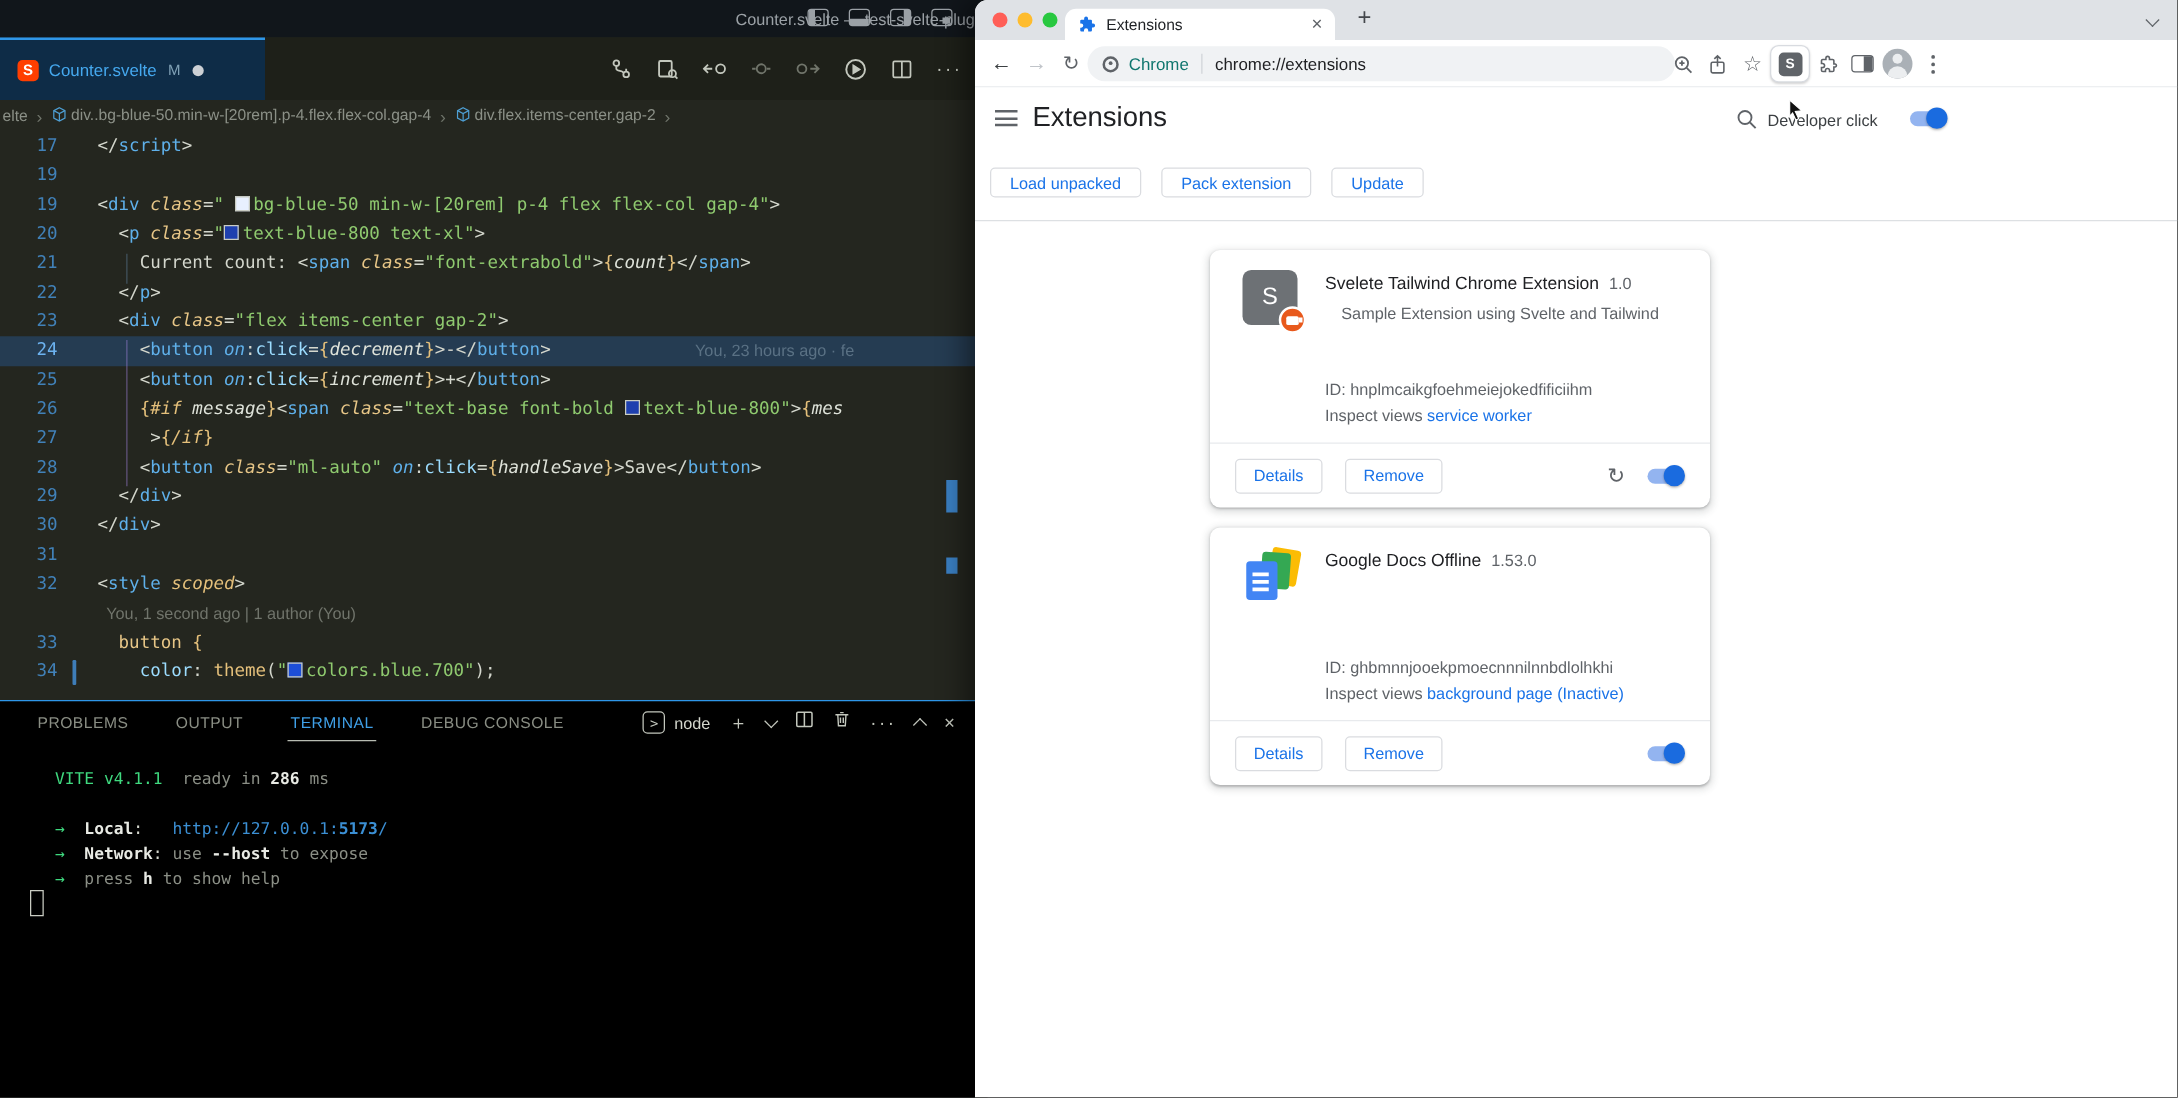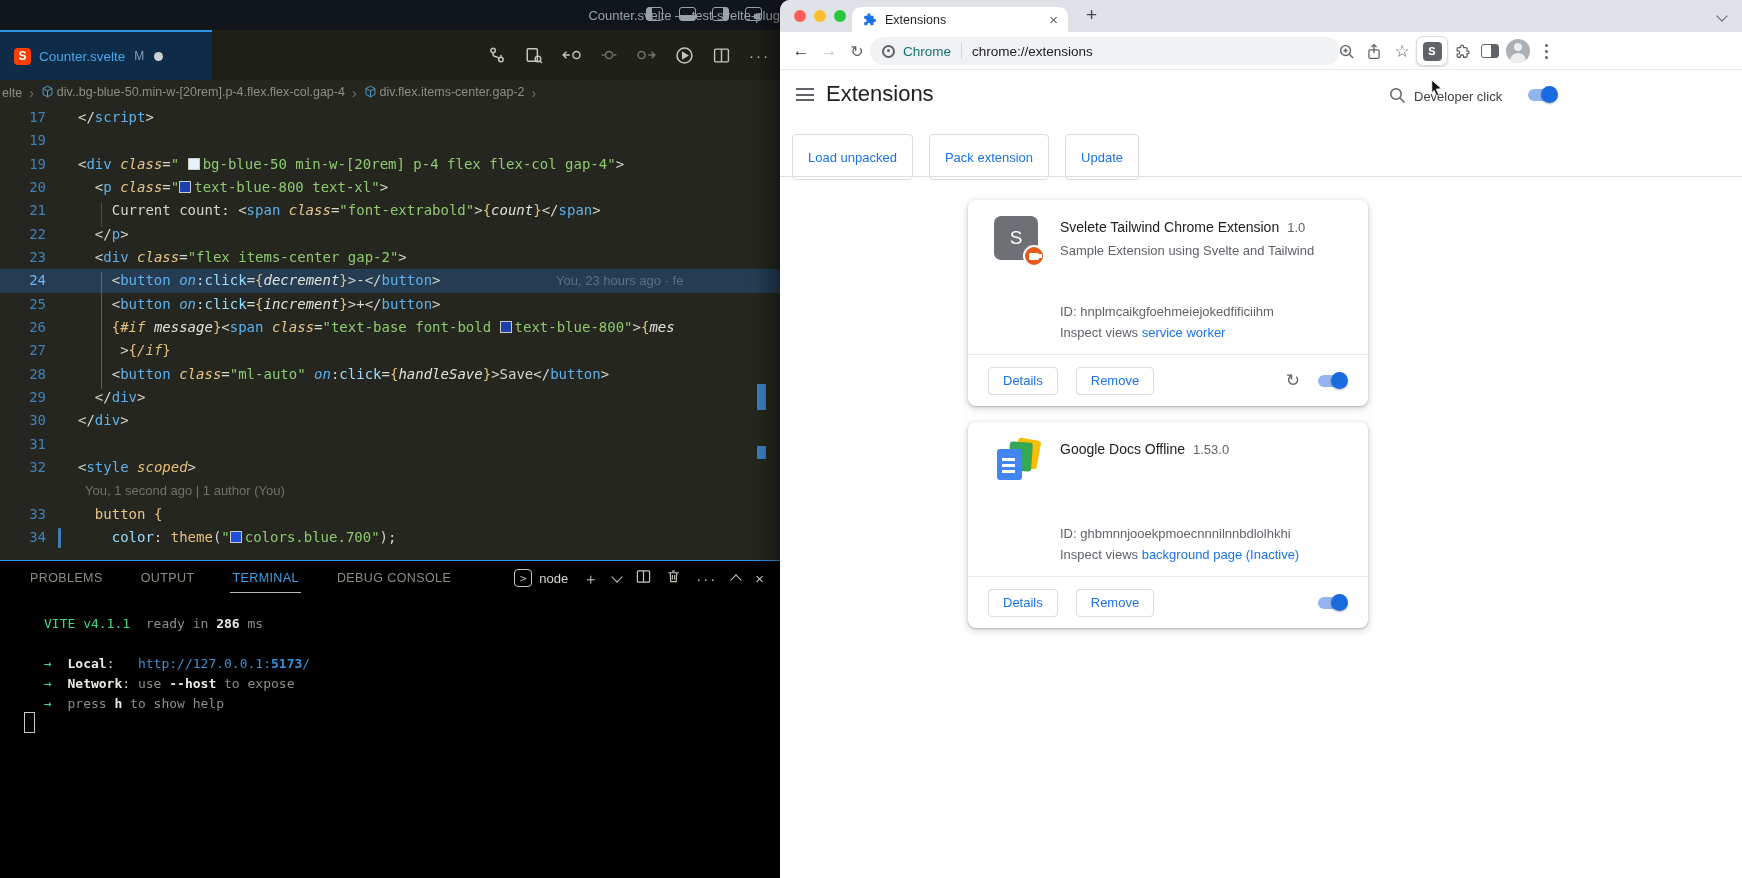--- a/index.html
+++ b/index.html
@@ -116,39 +116,39 @@
   .hamburger{position:absolute;left:16px;top:18px;width:18px;height:13px;border-top:2px solid #5f6368;border-bottom:2px solid #5f6368;}
   .hamburger::after{content:"";display:block;margin-top:3.5px;border-top:2px solid #5f6368;}
   .page-title{position:absolute;left:46px;top:11px;font-size:22px;color:#202124;}
   .hdr-search{position:absolute;left:608px;top:16px;color:#5f6368;}
   .devmode-label{position:absolute;left:634px;top:19px;font-size:13px;color:#3c4043;}
   .m-toggle{position:relative;width:30px;height:17px;}
   .m-track{position:absolute;left:0;top:2.5px;width:29px;height:12px;border-radius:6px;background:#93b4f0;}
   .m-knob{position:absolute;right:0;top:0;width:17px;height:17px;border-radius:50%;background:#1a6bdf;box-shadow:0 1px 2px rgba(0,0,0,.3);}
   #devmode-toggle{position:absolute;left:748px;top:16px;}
   .btn-row{position:absolute;left:12px;top:64px;display:flex;gap:16px;}
-  .c-btn{height:46px;padding:0 15px;border:1px solid #dadce0;border-radius:4px;background:#fff;color:#1a73e8;font-size:13px;font-family:"Liberation Sans",sans-serif;}
+  .c-btn{height:24px;padding:0 15px;border:1px solid #dadce0;border-radius:4px;background:#fff;color:#1a73e8;font-size:13px;font-family:"Liberation Sans",sans-serif;}
   .page-divider{position:absolute;left:0;top:106px;width:100%;height:1px;background:#dde0e3;}
 
   .cards{position:absolute;left:188px;top:130px;width:400px;}
   .ext-card{position:relative;width:400px;height:206px;background:#fff;border-radius:8px;box-shadow:0 1px 2px rgba(60,64,67,.3),0 2px 6px 2px rgba(60,64,67,.15);margin-bottom:16px;}
   .ext-icon{position:absolute;left:26px;top:16px;width:48px;height:48px;}
   .s-square{width:44px;height:44px;background:#6d7175;border-radius:7px;color:#fff;font-size:19px;display:flex;align-items:center;justify-content:center;}
   .unpacked-badge{position:absolute;right:-3px;bottom:-3px;width:22px;height:22px;border-radius:50%;background:#e8591c;border:2px solid #fff;display:flex;align-items:center;justify-content:center;}
   .badge-glyph{width:10px;height:7px;background:#fff;border-radius:1.5px;position:relative;}
   .badge-glyph::after{content:"";position:absolute;right:-3px;top:1.5px;width:3px;height:4px;background:#fff;}
   .gd-wrap{position:relative;width:48px;height:48px;}
   .gd-back{position:absolute;right:3px;top:1px;width:23px;height:29px;background:#fbbc04;border-radius:3px;transform:rotate(10deg);}
   .gd-mid{position:absolute;right:10px;top:4px;width:23px;height:29px;background:#34a853;border-radius:3px;transform:rotate(4deg);}
   .gd-front{position:absolute;left:3px;top:11px;width:25px;height:31px;background:#4285f4;border-radius:3px;}
   .gd-front::after{content:"";position:absolute;left:5px;top:9px;width:13px;height:2.5px;background:#fff;box-shadow:0 6px 0 #fff,0 12px 0 #fff;}
   .ext-title-row{position:absolute;left:92px;top:18px;width:296px;}
   .ext-name{font-size:14px;color:#202124;}
   .ext-version{font-size:13px;color:#5f6368;margin-left:8px;}
-  .ext-desc{position:absolute;left:92px;top:41px;width:296px;font-size:13px;line-height:20px;color:#5f6368;}
+  .ext-desc{position:absolute;left:105px;top:41px;width:296px;font-size:13px;line-height:20px;color:#5f6368;}
   .ext-id{position:absolute;left:92px;top:104px;font-size:13px;color:#5f6368;}
   .ext-inspect{position:absolute;left:92px;top:125px;font-size:13px;color:#5f6368;}
   .ext-link{color:#1a73e8;}
   .ext-footer{position:absolute;left:0;bottom:0;width:100%;height:52px;border-top:1px solid #e8eaed;display:flex;align-items:center;padding:0 20px;}
   .ext-btn{height:28px;padding:0 14px;border:1px solid #dadce0;border-radius:4px;background:#fff;color:#1a73e8;font-size:13px;font-family:"Liberation Sans",sans-serif;margin-right:18px;}
   .card-reload{margin-left:auto;color:#5f6368;font-size:17px;margin-right:18px;}
   .card-toggle-solo{margin-left:auto;}
 </style>
 </head>
 <body>

